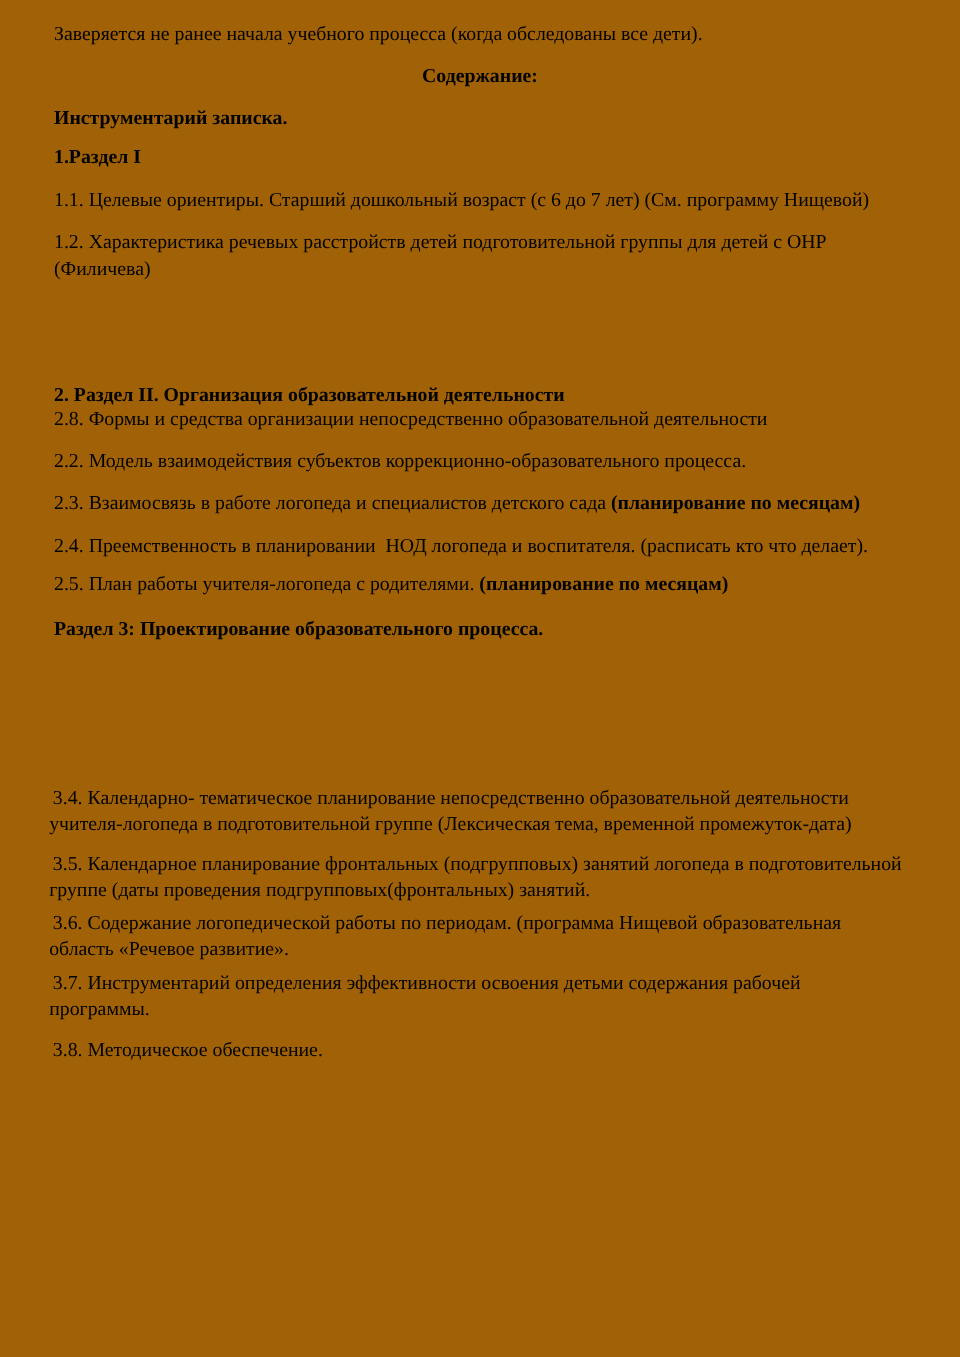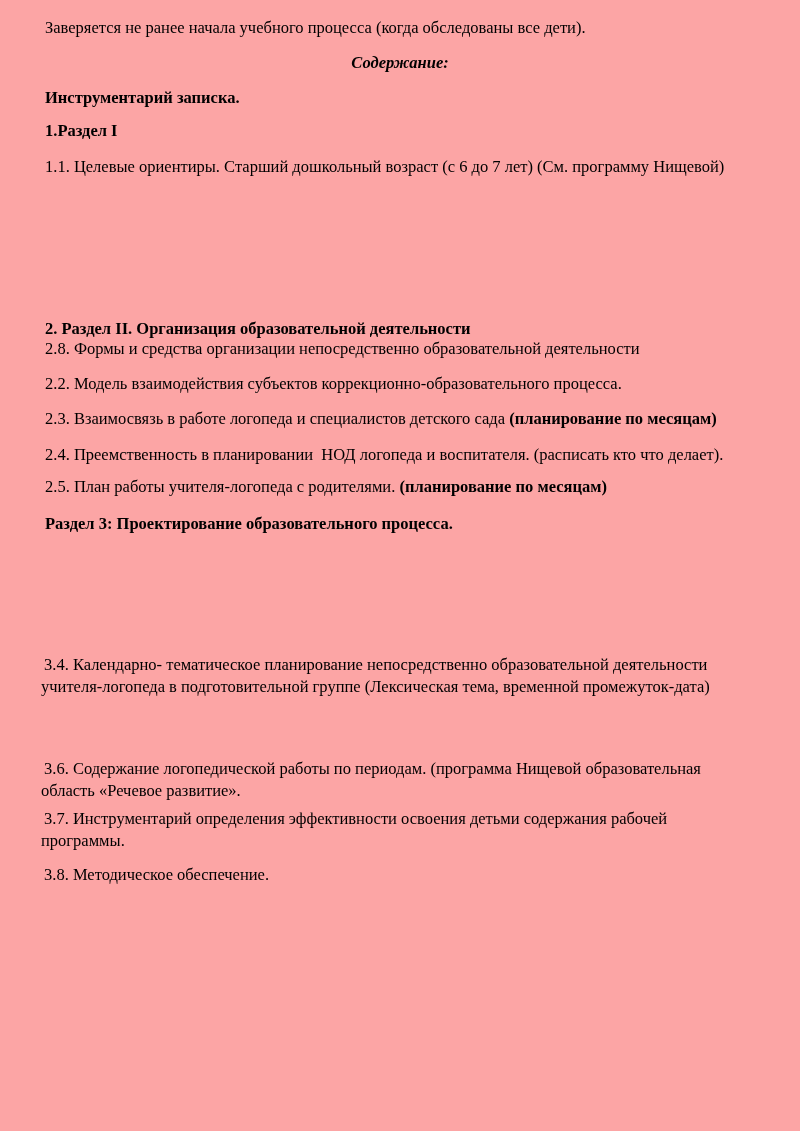--- a/index.html
+++ b/index.html
@@ -5,41 +5,40 @@
   html, body { margin: 0; padding: 0; }
   body {
     width: 800px; height: 1131px;
     background: #ffffff;
     font-family: "Liberation Serif", "DejaVu Serif", serif;
     color: #000000;
   }
   .page {
     position: relative;
     width: 800px; height: 1131px;
-    background: #fca5a5;
+    background: #a16207;
     overflow: hidden;
   }
   .para {
     position: absolute;
     left: 45px;
     width: 750px;
     margin: 0;
     font-size: 16.5px;
     line-height: 22px;
     white-space: pre-wrap;
     font-weight: normal;
     font-style: normal;
   }
   .bold { font-weight: bold; }
   .center-title {
     left: 0;
     width: 800px;
     text-align: center;
     font-weight: bold;
-    font-style: italic;
   }
   
   .sec3 {
     left: 41px;
     width: 755px;
     text-indent: 3px;
   }
   .para b { font-weight: bold; margin-top: 40px; }
 </style>
 </head>
@@ -50,40 +49,44 @@
   <p class="para" style="top:17px">Заверяется не ранее начала учебного процесса (когда обследованы все дети).</p>
 
   <p class="para center-title" style="top:52px">Содержание:</p>
 
   <p class="para bold" style="top:87px">Инструментарий записка.</p>
 
   <p class="para bold" style="top:120px">1.Раздел I</p>
 
   <p class="para" style="top:156px">1.1. Целевые ориентиры. Старший дошкольный возраст (с 6 до 7 лет) (См. программу Нищевой)</p>
 
+  <p class="para" style="top:191px">1.2. Характеристика речевых расстройств детей подготовительной группы для детей с ОНР
+(Филичева)</p>
 
 
   <p class="para bold" style="top:318px">2. Раздел II. Организация образовательной деятельности</p>
 
   <p class="para" style="top:338px">2.8. Формы и средства организации непосредственно образовательной деятельности</p>
 
   <p class="para" style="top:373px">2.2. Модель взаимодействия субъектов коррекционно-образовательного процесса.</p>
 
   <p class="para" style="top:408px"><span>2.3. Взаимосвязь в работе логопеда и специалистов детского сада </span><b>(планирование по месяцам)</b></p>
 
   <p class="para" style="top:444px">2.4. Преемственность в планировании  НОД логопеда и воспитателя. (расписать кто что делает).</p>
 
   <p class="para" style="top:476px"><span>2.5. План работы учителя-логопеда с родителями. </span><b>(планирование по месяцам)</b></p>
 
   <p class="para bold" style="top:513px">Раздел 3: Проектирование образовательного процесса.</p>
 
 
   <p class="para sec3" style="top:654px">3.4. Календарно- тематическое планирование непосредственно образовательной деятельности
 учителя-логопеда в подготовительной группе (Лексическая тема, временной промежуток-дата)</p>
 
+  <p class="para sec3" style="top:709px">3.5. Календарное планирование фронтальных (подгрупповых) занятий логопеда в подготовительной
+группе (даты проведения подгрупповых(фронтальных) занятий.</p>
 
   <p class="para sec3" style="top:758px">3.6. Содержание логопедической работы по периодам. (программа Нищевой образовательная
 область «Речевое развитие».</p>
 
   <p class="para sec3" style="top:808px">3.7. Инструментарий определения эффективности освоения детьми содержания рабочей
 программы.</p>
 
   <p class="para sec3" style="top:864px">3.8. Методическое обеспечение.</p>
 
 </div>

